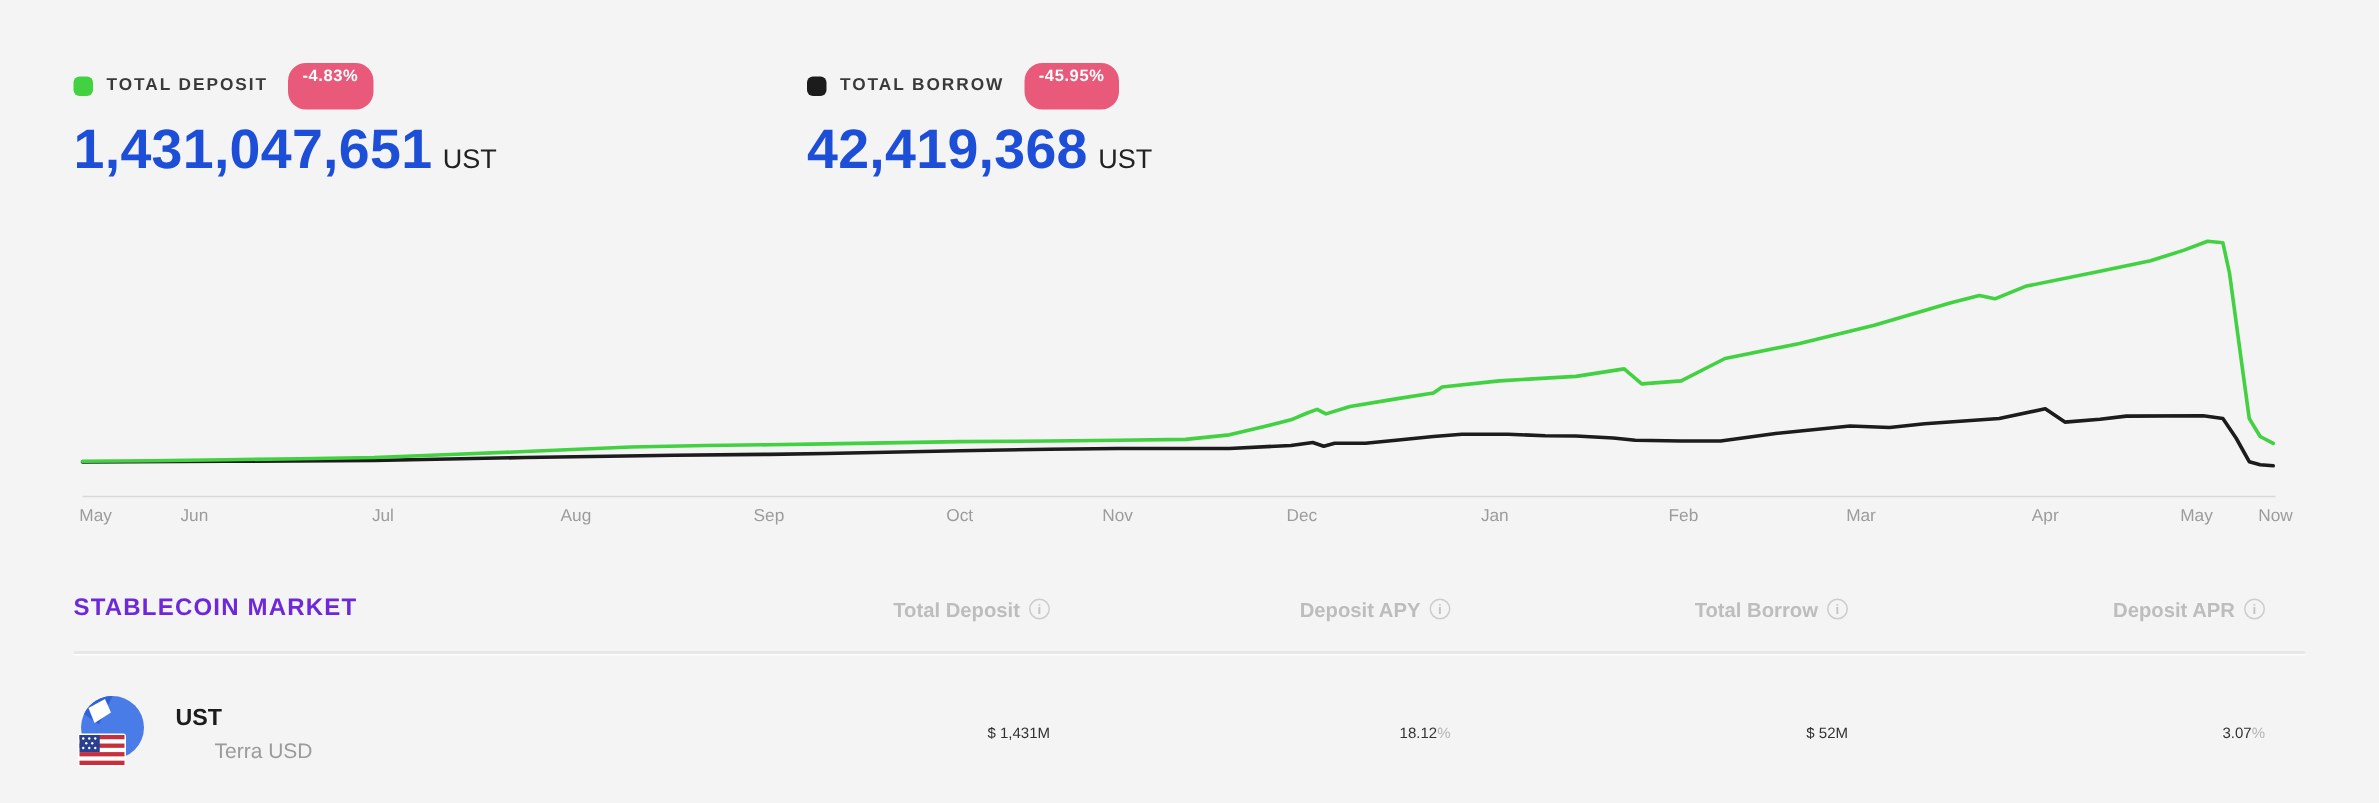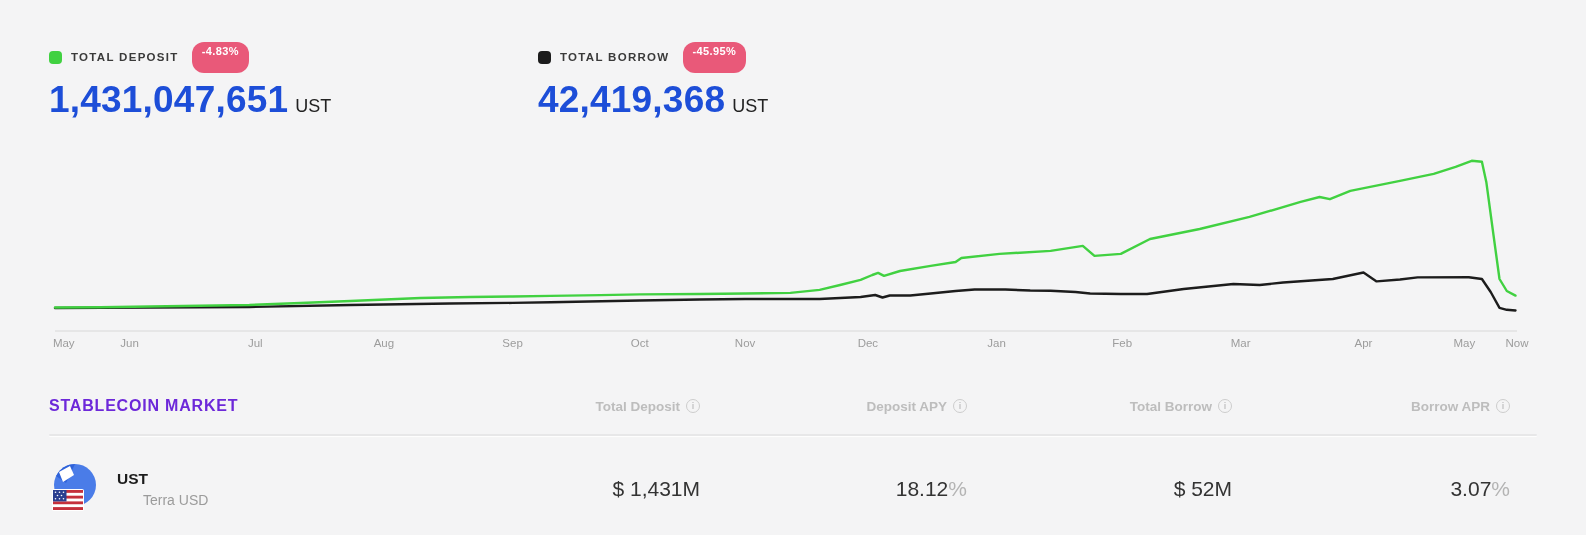--- a/index.html
+++ b/index.html
@@ -59,21 +59,21 @@
   .divider {
     height: 2px; background: #e7e7e8; border-radius: 2px; margin-top: 19px;
     box-shadow: 0 1px 1px rgba(255,255,255,0.9);
   }
   .table-row { margin-top: 26px; }
   .token { display: flex; align-items: center; gap: 18px; }
   .token-icon { width: 50px; height: 54px; position: relative; flex: 0 0 auto; }
   .token-text .sym { font-size: 15.5px; font-weight: 700; color: #1c1c1c; }
   .token-text .sub { font-size: 14px; color: #9b9b9b; margin-top: 4px; margin-left: 26px; }
   .cell {
-    justify-self: end; padding-right: 27px; font-size: 21px; color: #333333;
+    justify-self: end; padding-right: 27px; font-size: 10px; color: #333333;
     white-space: nowrap;
   }
   .cell .suffix { color: #b4b4b4; }
 </style>
 </head>
 <body>
 
 <div class="page">
 
   <div class="legends">
@@ -130,21 +130,21 @@
       </div>
       <div class="th">
         <span>Deposit APY</span>
         <span class="info-icon"></span>
       </div>
       <div class="th">
         <span>Total Borrow</span>
         <span class="info-icon"></span>
       </div>
       <div class="th">
-        <span>Borrow APR</span>
+        <span>Deposit APR</span>
         <span class="info-icon"></span>
       </div>
     </div>
 
     <div class="divider"></div>
 
     <div class="t-grid table-row">
       <div class="token">
         <span class="token-icon">
           <svg width="50" height="54" viewBox="0 0 50 54">

